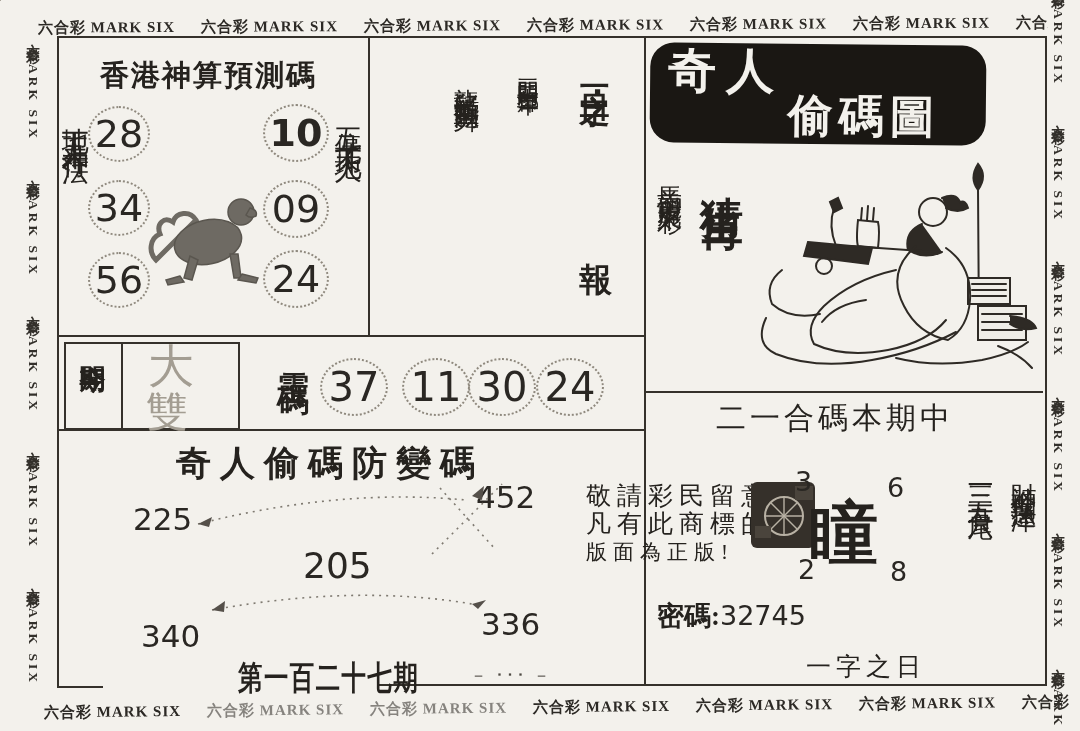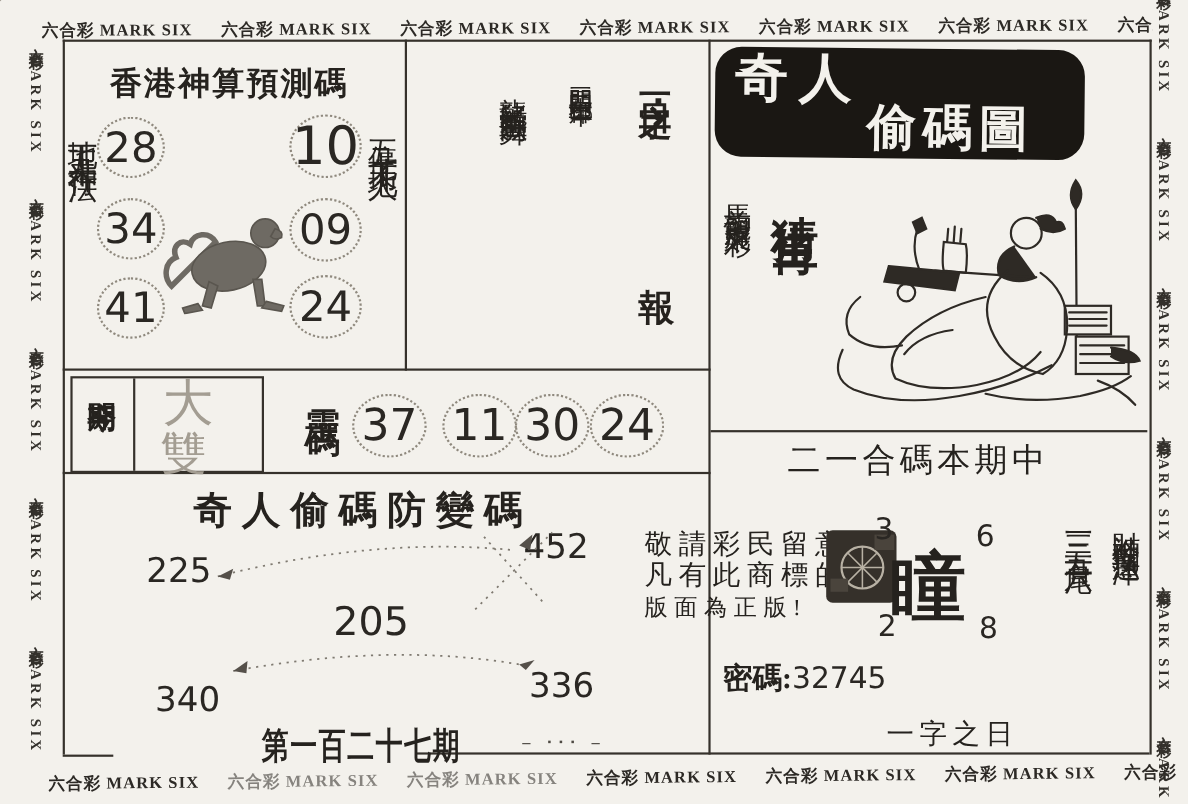--- a/index.html
+++ b/index.html
@@ -83,25 +83,25 @@
 
   <div class="abs v" style="left:60px;top:106px;height:232px;font-size:27px;letter-spacing:5px;">地丁五未神行法</div>
 
   <div class="abs circ" style="left:88px;top:106px;width:58px;height:52px;">
     <span class="num" style="font-size:38px;">28</span>
   </div>
   <div class="abs circ" style="left:88px;top:180px;width:58px;height:52px;">
     <span class="num" style="font-size:38px;">34</span>
   </div>
   <div class="abs circ" style="left:88px;top:252px;width:58px;height:52px;">
-    <span class="num" style="font-size:38px;">41</span>
+    <span class="num" style="font-size:38px;">56</span>
   </div>
 
   <div class="abs circ" style="left:263px;top:104px;width:62px;height:54px;">
-    <span class="num" style="font-size:48px;">10</span>
+    <span class="num" style="font-size:38px;font-weight:bold;">10</span>
   </div>
   <div class="abs circ" style="left:263px;top:180px;width:62px;height:54px;text-align:center;">
     <span class="num" style="font-size:38px;">09</span>
   </div>
   <div class="abs circ" style="left:263px;top:250px;width:62px;height:54px;">
     <span class="num" style="font-size:38px;">24</span>
   </div>
 
   <div class="abs v" style="left:333px;top:106px;height:232px;font-size:27px;letter-spacing:5px;">五停七才天地人</div>
 

